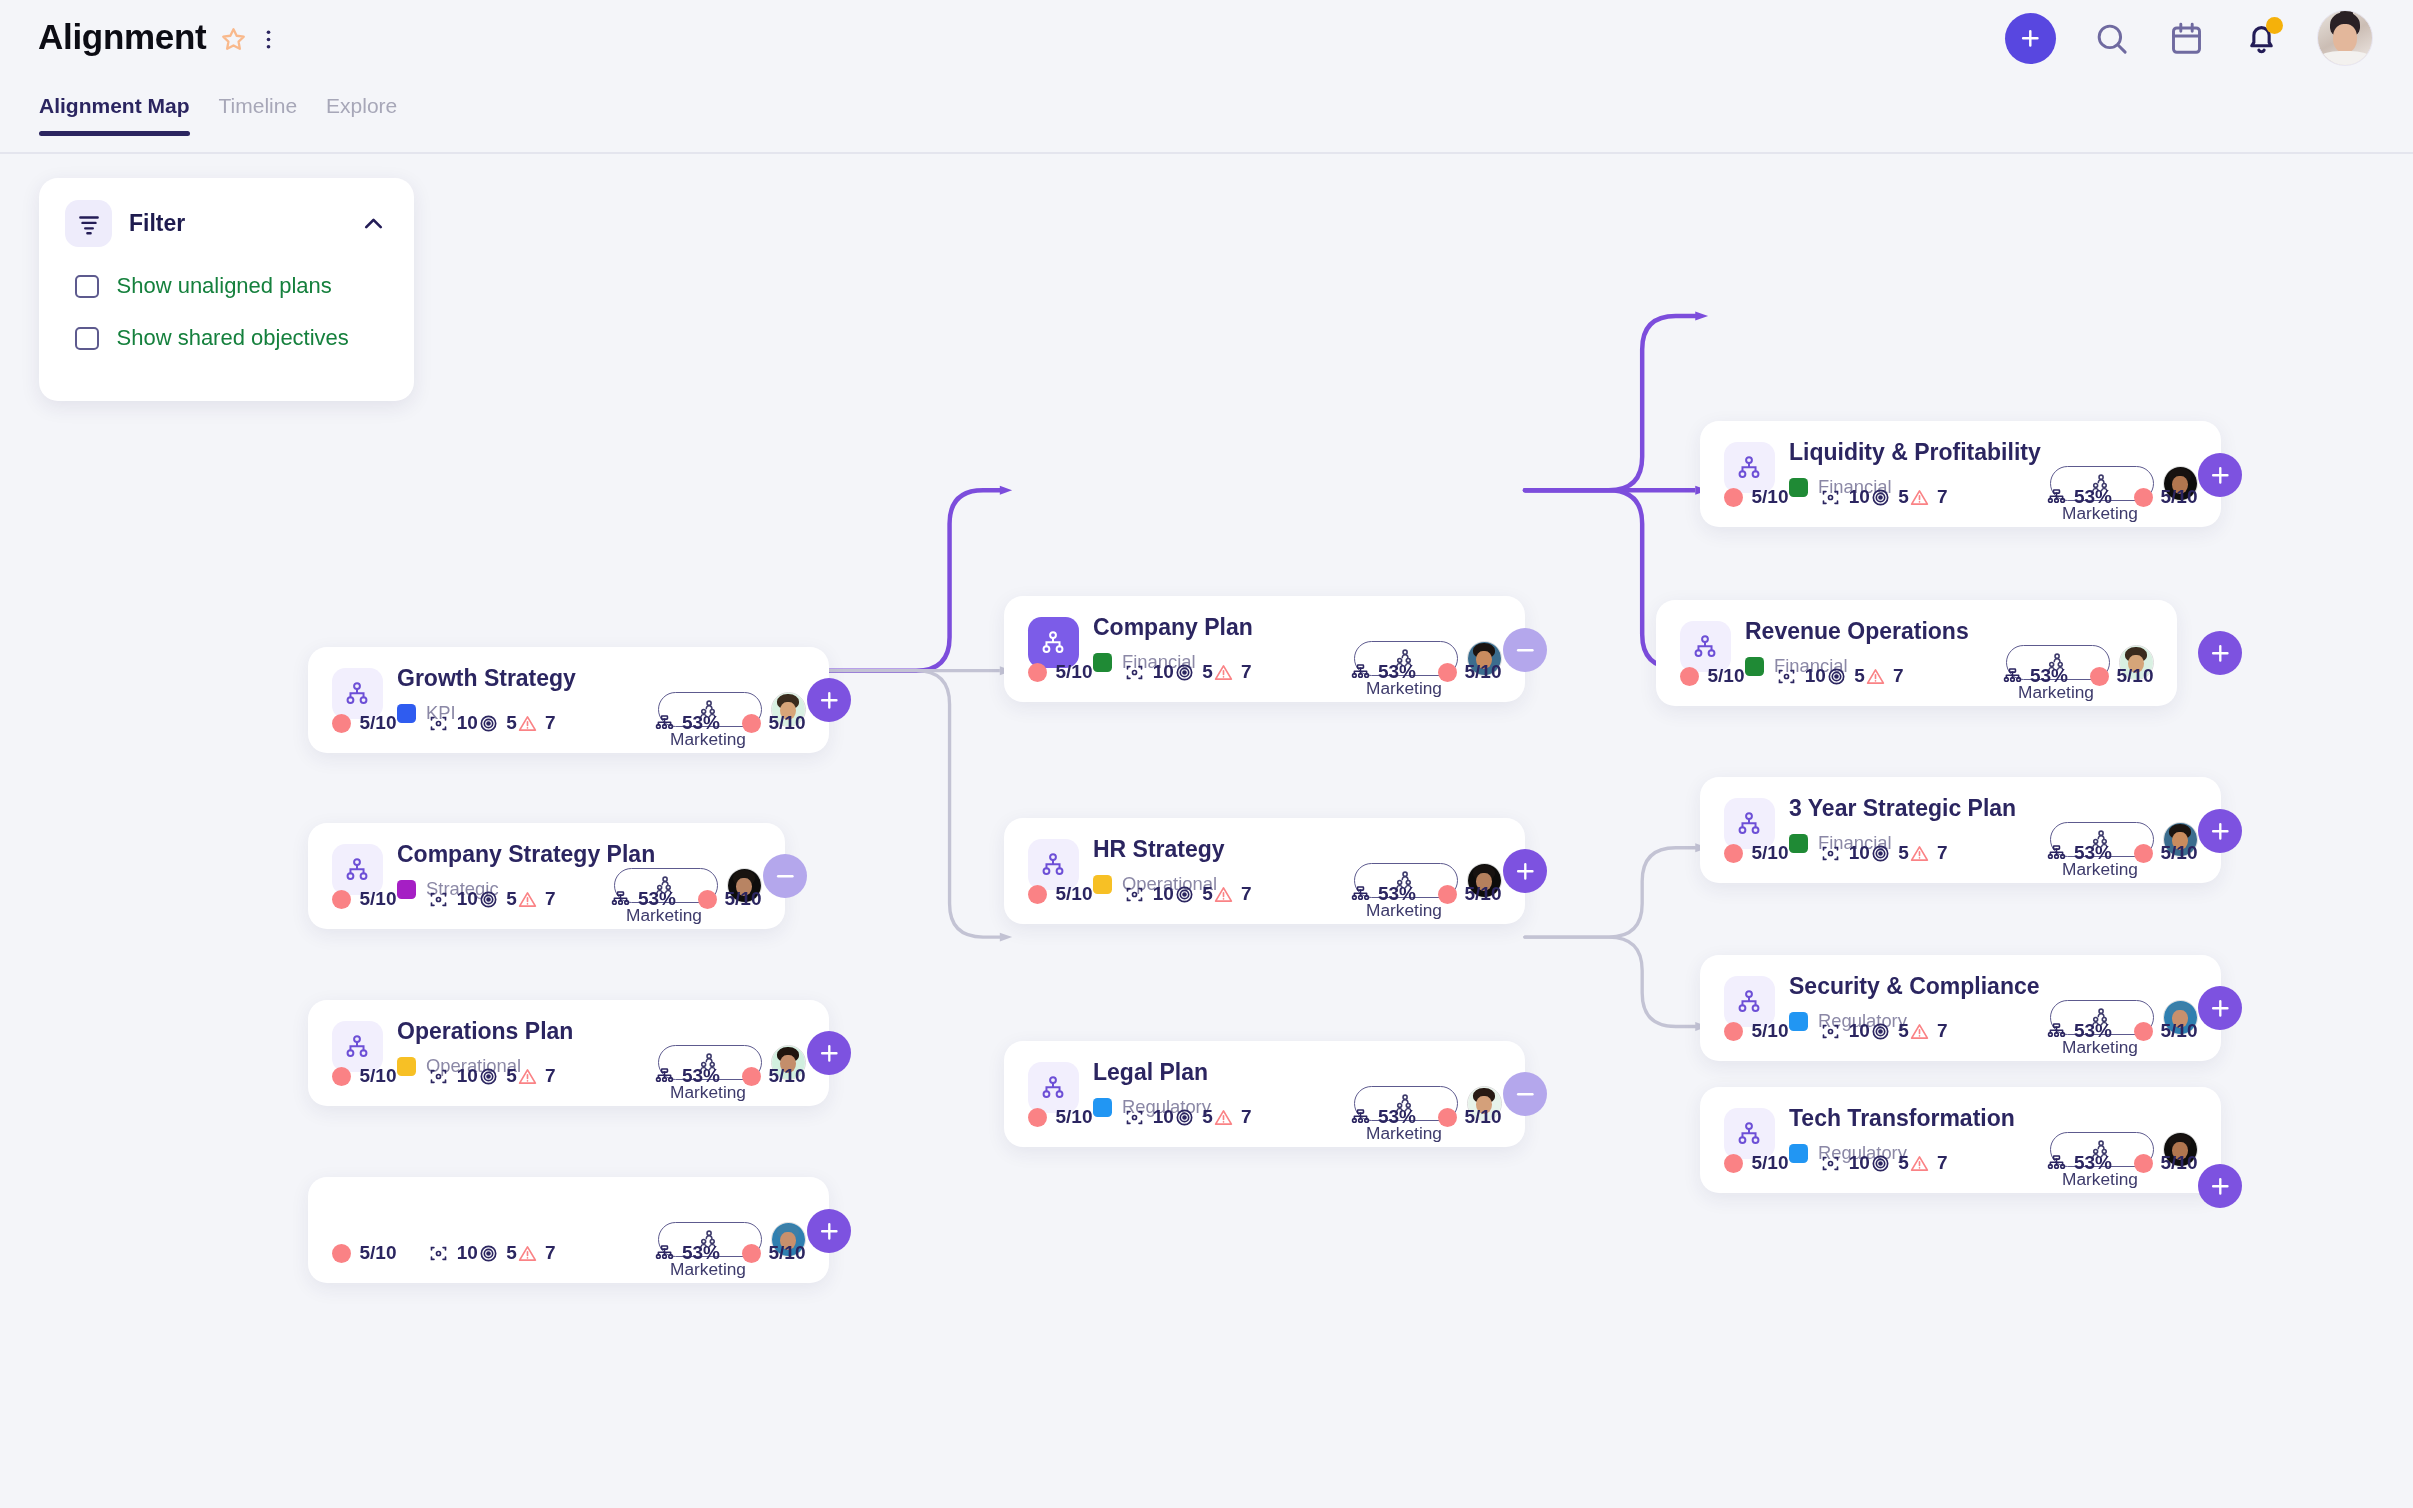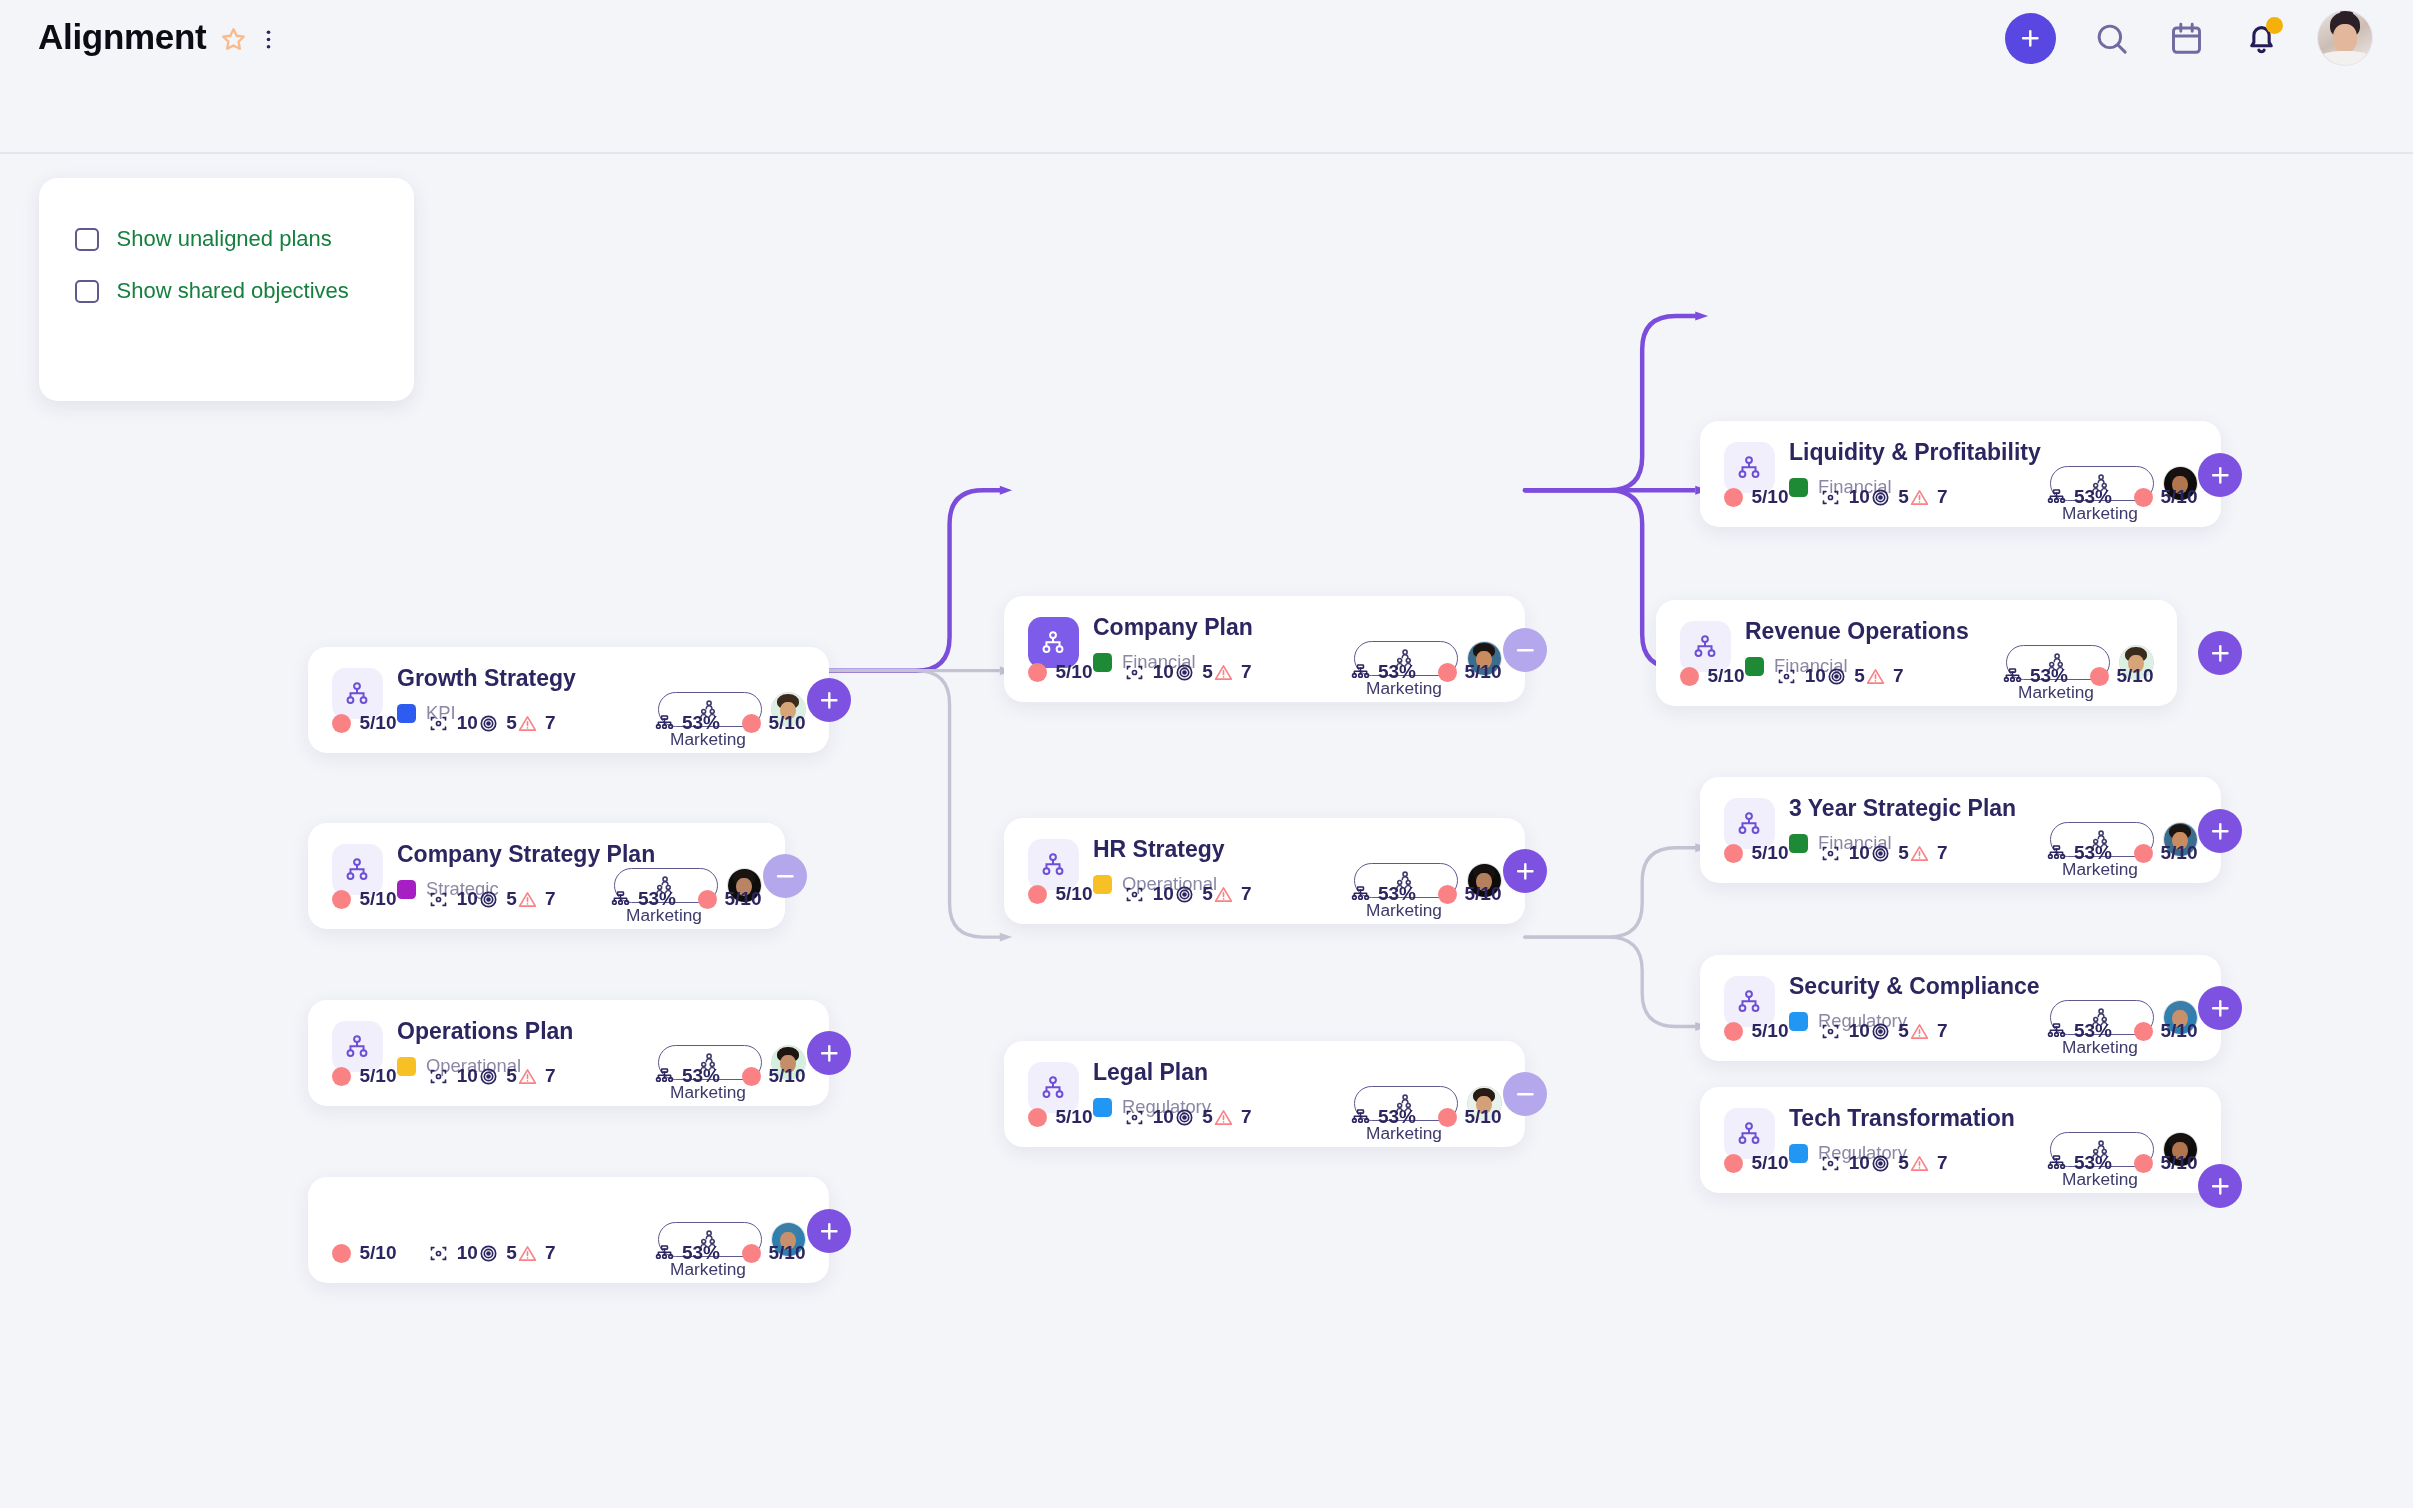--- a/index.html
+++ b/index.html
@@ -159,20 +159,25 @@
     <svg class="star-icon" viewBox="0 0 24 24" fill="none" stroke="#f9b98c" stroke-width="1.9" stroke-linejoin="round">
       <path d="M12 3.5l2.6 5.4 5.9.8-4.3 4.1 1.05 5.9L12 16.9l-5.25 2.8L7.8 13.8 3.5 9.7l5.9-.8z"></path>
     </svg>
     <svg class="dots-icon" viewBox="0 0 8 24" fill="#2b2560">
       <circle cx="4" cy="6" r="1.5"></circle>
         <circle cx="4" cy="12" r="1.5"></circle>
         <circle cx="4" cy="18" r="1.5"></circle>
     </svg>
   </div>
 
+  <div id="tabs">
+    <div class="tab active">Alignment Map</div>
+    <div class="tab">Timeline</div>
+    <div class="tab">Explore</div>
+  </div>
   <div id="tabs-underline"></div>
 
   <div id="header-actions">
     <div id="add-btn">
       <svg width="24.6" height="24.6" viewBox="0 0 24 24" stroke="#fff" stroke-width="2.4" stroke-linecap="round">
         <path d="M12 5v14M5 12h14"></path>
       </svg>
     </div>
     <svg class="hicon" viewBox="0 0 24 24" fill="none" stroke="#6f6aa0" stroke-width="1.8" stroke-linecap="round">
       <circle cx="11" cy="11" r="6.6"></circle>
@@ -192,20 +197,31 @@
     <div id="avatar-header">
       <span class="bun"></span>
         <span class="hair"></span>
         <span class="face"></span>
         <span class="body"></span>
     </div>
   </div>
 </div>
 
 <div id="filter-panel">
+  <div id="filter-head">
+    <div id="filter-icon-box">
+      <svg width="26" height="26" viewBox="0 0 24 24" stroke="#241d57" stroke-width="2.2" stroke-linecap="round">
+        <path d="M4 6h16M6 11h12M8.5 16h7M10.5 20.5h3"></path>
+      </svg>
+    </div>
+    <div id="filter-label">Filter</div>
+    <svg class="chev" viewBox="0 0 24 24" fill="none" stroke="#241d57" stroke-width="2.2" stroke-linecap="round" stroke-linejoin="round">
+      <path d="M6 15l6-6 6 6"></path>
+    </svg>
+  </div>
   <div class="filter-opt">
     <span class="cbox"></span>
     <span>Show unaligned plans</span>
   </div>
   <div class="filter-opt">
     <span class="cbox"></span>
     <span>Show shared objectives</span>
   </div>
 </div>
 

